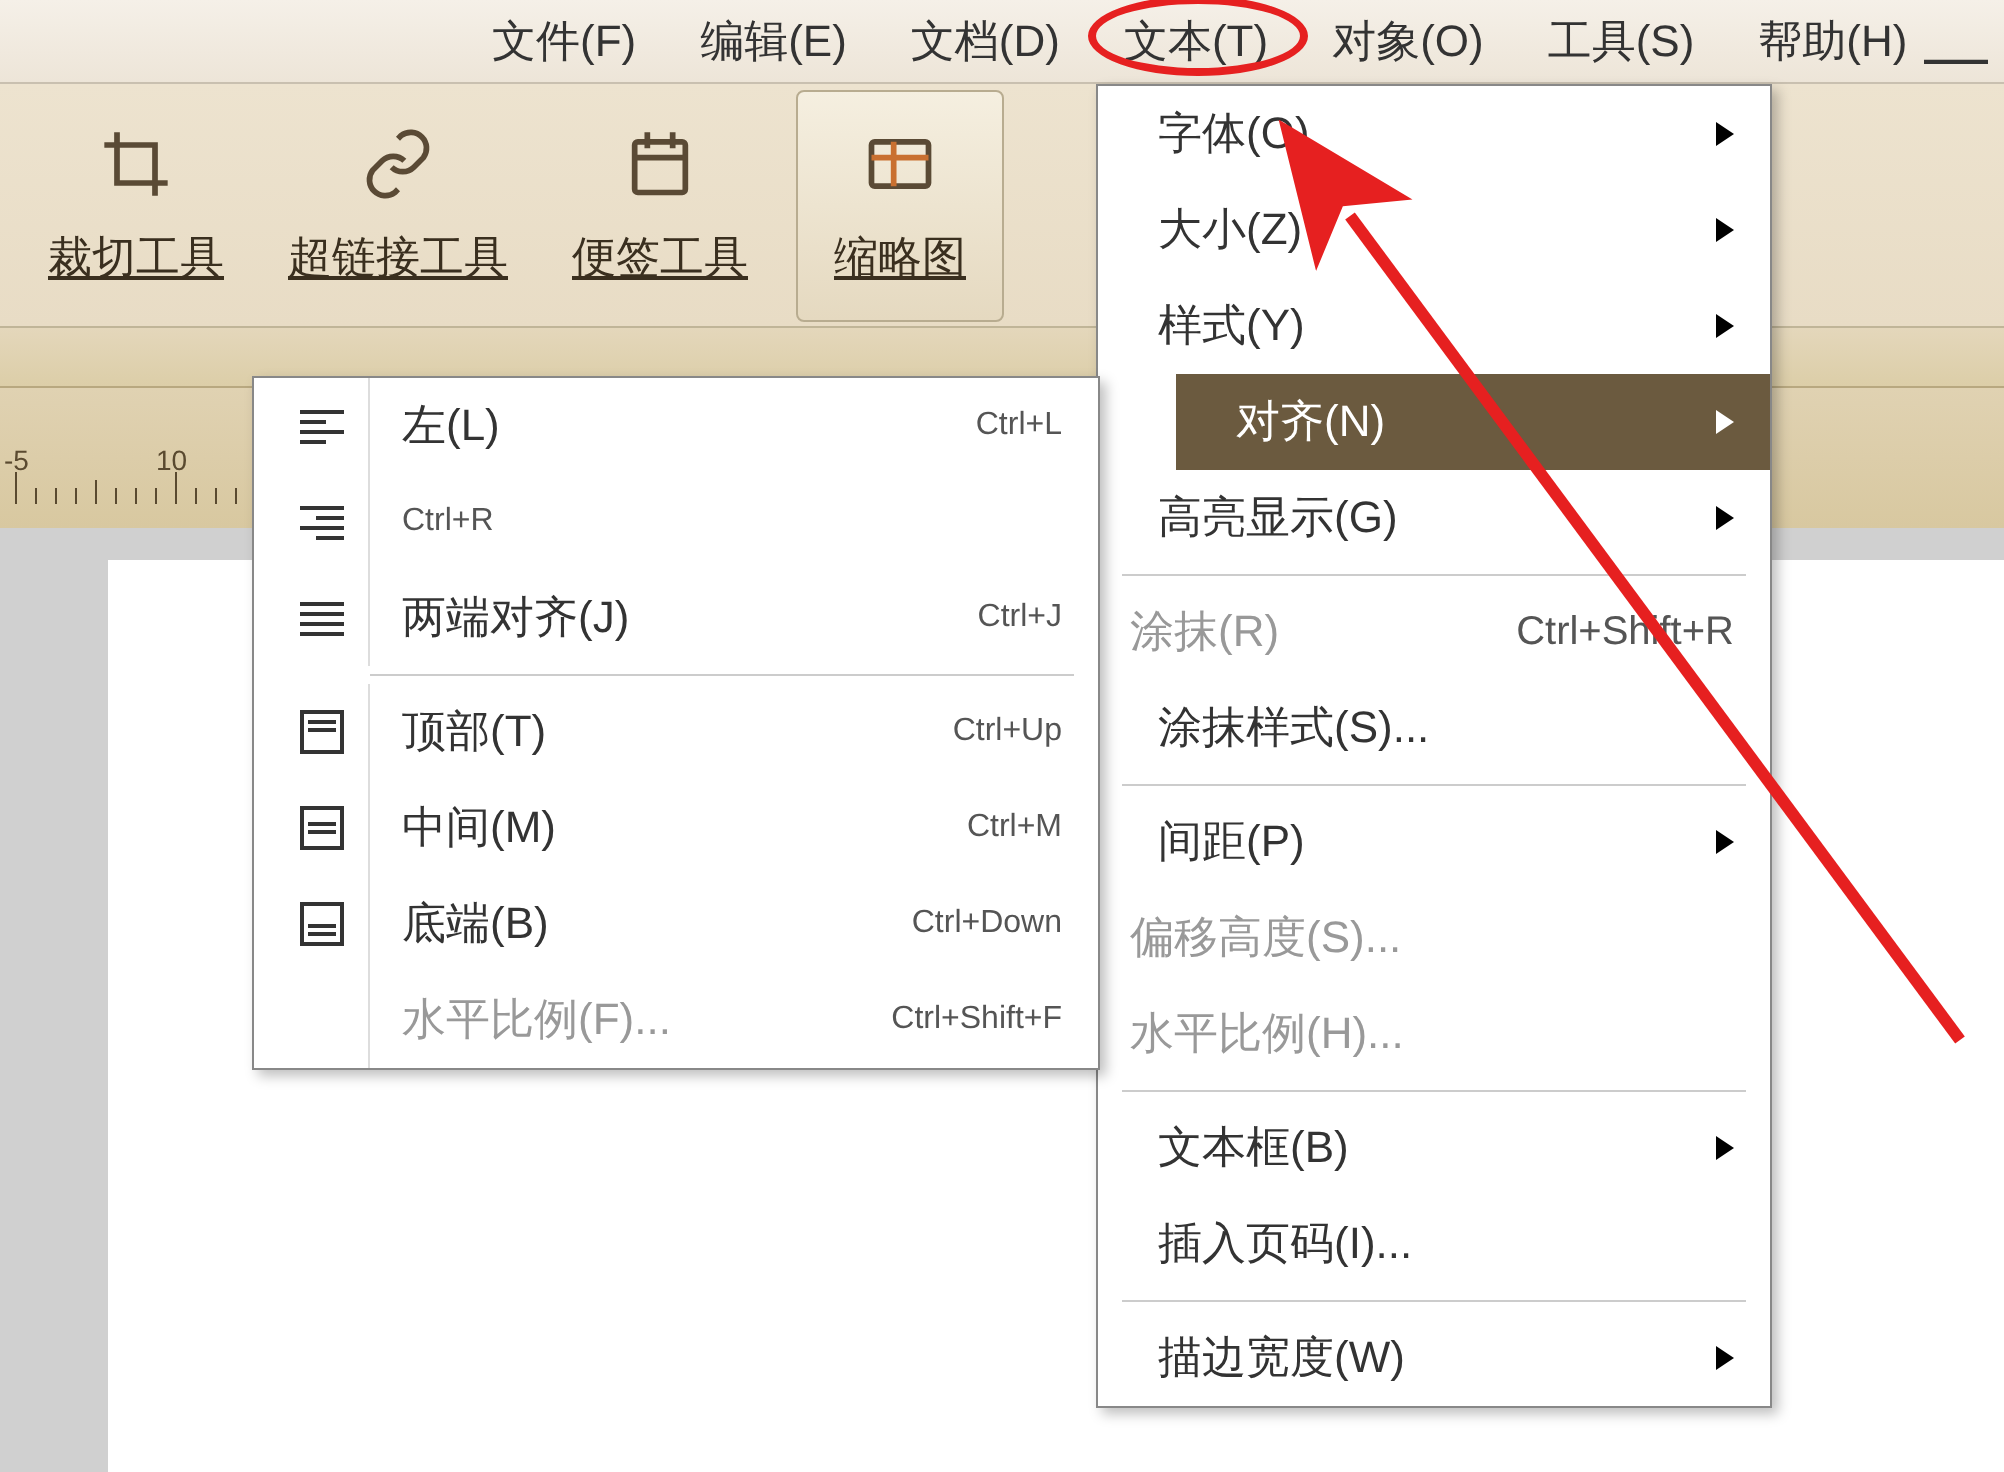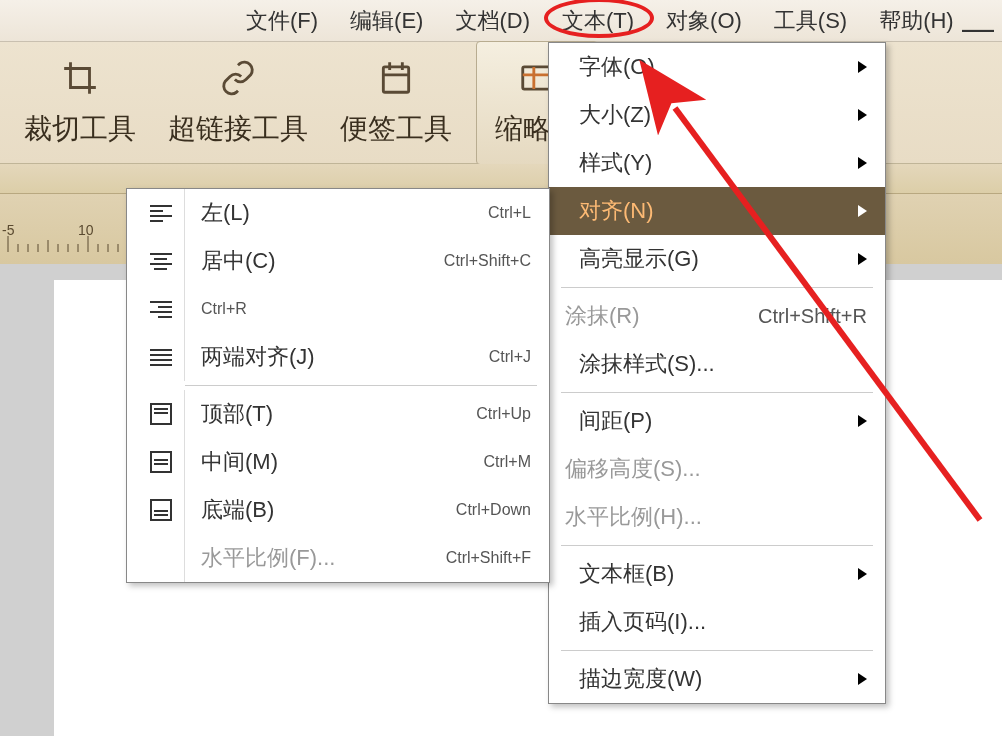--- a/index.html
+++ b/index.html
@@ -6,39 +6,39 @@
 body { width: 1002px; height: 736px; overflow: hidden; position: relative; background: #d0d0d0; }
 
 .menubar { height: 42px; background: linear-gradient(#f5f0e8, #ede5d8); display: flex; align-items: center; padding-left: 240px; gap: 20px; border-bottom: 1px solid #c9c0b0; }
 .menu-item { font-size: 22px; color: #333; padding: 4px 6px; cursor: pointer; }
 .menu-item.highlighted { position: relative; }
 .highlight-circle { position: absolute; left: -12px; top: -4px; width: 110px; height: 40px; border: 4px solid #e62020; border-radius: 50%; pointer-events: none; }
 
 .toolbar { height: 122px; background: linear-gradient(#ede3cf, #e8dcc5); display: flex; align-items: center; padding-left: 8px; border-bottom: 1px solid #c0b598; }
 .tool-btn { display: flex; flex-direction: column; align-items: center; justify-content: center; padding: 8px 16px; gap: 12px; cursor: pointer; }
 .tool-btn .icon-wrap { width: 40px; height: 40px; display: flex; align-items: center; justify-content: center; color: #5a4a35; }
-.tool-btn .label { font-size: 28px; color: #3a2f1f; }
+.tool-btn .label { font-size: 22px; color: #3a2f1f; text-decoration: underline; }
 .tool-btn.raised { background: linear-gradient(#f5efe0, #e5d9c0); border: 1px solid #b8ac90; border-radius: 4px; padding: 16px 18px; margin-left: 8px; }
 
 .ruler-area { height: 30px; background: linear-gradient(#e4d7bb, #dccea8); border-bottom: 1px solid #b8a880; position: relative; }
 .ruler-num { position: absolute; top: -4px; font-size: 14px; color: #5a4a30; }
 .ruler-bottom { height: 70px; background: linear-gradient(#e0d2b2, #d8c8a0); position: relative; }
 .ruler-scale { position: absolute; left: 0; right: 0; bottom: 12px; height: 26px; }
 
 .document-area { position: absolute; top: 280px; left: 54px; right: 0; bottom: 0; background: #fff; }
 
 .dropdown { position: absolute; background: #fff; border: 1px solid #888; box-shadow: 3px 3px 6px rgba(0,0,0,0.25); }
 .dropdown-main { left: 548px; top: 42px; width: 338px; }
 .dropdown-sub { left: 126px; top: 188px; width: 424px; }
 
 .dd-item { display: flex; align-items: center; height: 48px; padding: 0 18px 0 30px; font-size: 22px; color: #333; cursor: pointer; position: relative; }
 .dd-item .dd-label { flex: 1; }
 .dd-item .dd-shortcut { color: #555; font-size: 20px; }
 .dd-item .arrow { width: 0; height: 0; border-left: 9px solid #000; border-top: 6px solid transparent; border-bottom: 6px solid transparent; }
-.dd-item.selected { background: #6b5a3f; color: #fdba74; }
+.dd-item.selected { background: #6b5a3f; color: #ffffff; margin-left: 39px; }
 .dd-item.selected .arrow { border-left-color: #fff; }
 .dd-item.disabled { color: #999; padding-left: 16px; }
 .dd-sep { height: 1px; background: #ccc; margin: 4px 12px; }
 
 .dd-sub-item { display: flex; align-items: center; height: 48px; padding: 0 18px 0 10px; font-size: 22px; color: #333; cursor: pointer; }
 .dd-sub-item .icon-col { width: 48px; display: flex; align-items: center; justify-content: center; border-right: 1px solid #ddd; height: 100%; margin-right: 16px; }
 .dd-sub-item .dd-label { flex: 1; }
 .dd-sub-item .dd-shortcut { color: #555; font-size: 16px; }
 .dd-sub-item.disabled { color: #999; }
 .dd-sub-item.disabled .icon-col { color: #bbb; }
@@ -206,32 +206,20 @@
           <span></span>
           <span></span>
           <span></span>
         </div>
       </div>
     <span class="dd-label">左(L)</span>
       <span class="dd-shortcut">Ctrl+L</span>
   </div>
   <div class="dd-sub-item">
     <div class="icon-col">
-        <div class="align-icon center">
-          <span></span>
-          <span></span>
-          <span></span>
-          <span></span>
-        </div>
-      </div>
-    <span class="dd-label">居中(C)</span>
-      <span class="dd-shortcut">Ctrl+Shift+C</span>
-  </div>
-  <div class="dd-sub-item">
-    <div class="icon-col">
         <div class="align-icon right">
           <span></span>
           <span></span>
           <span></span>
           <span></span>
         </div>
       </div>
       <span class="dd-shortcut">Ctrl+R</span>
   </div>
   <div class="dd-sub-item">

